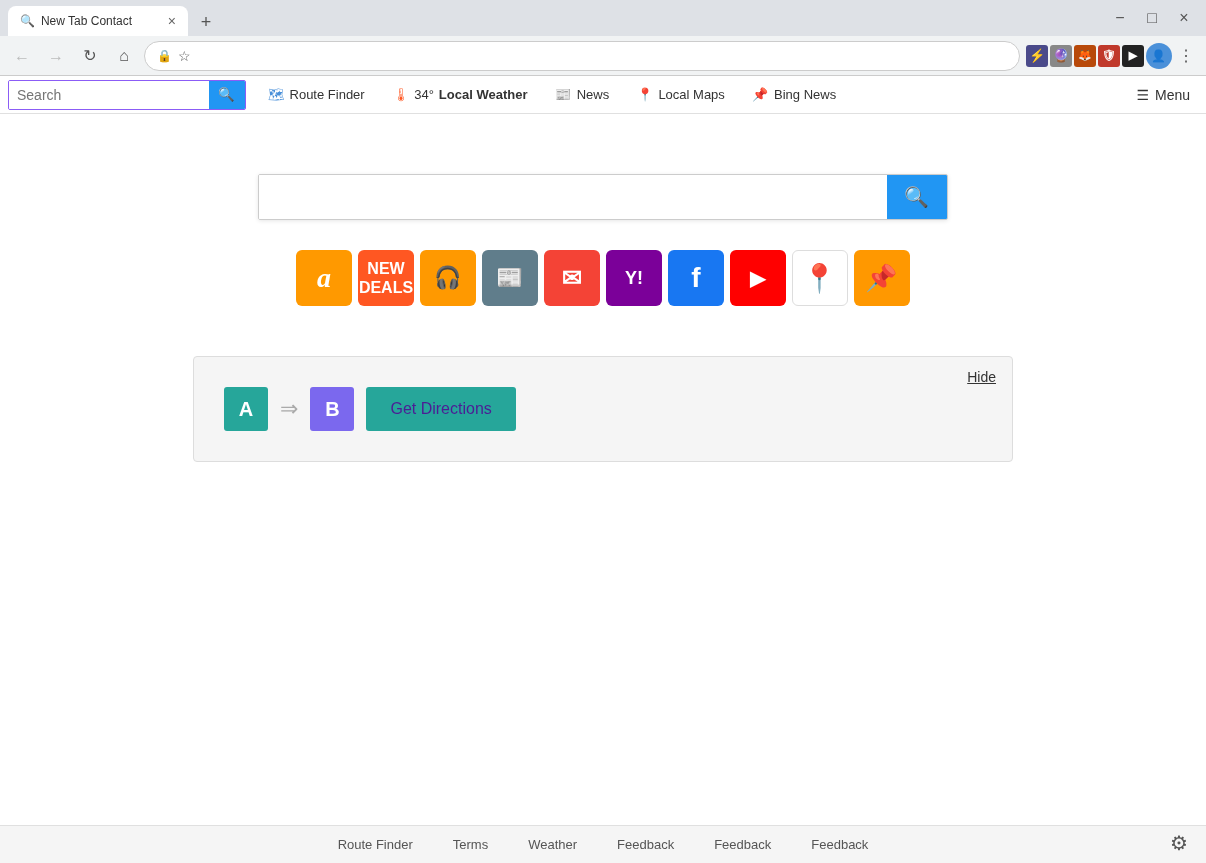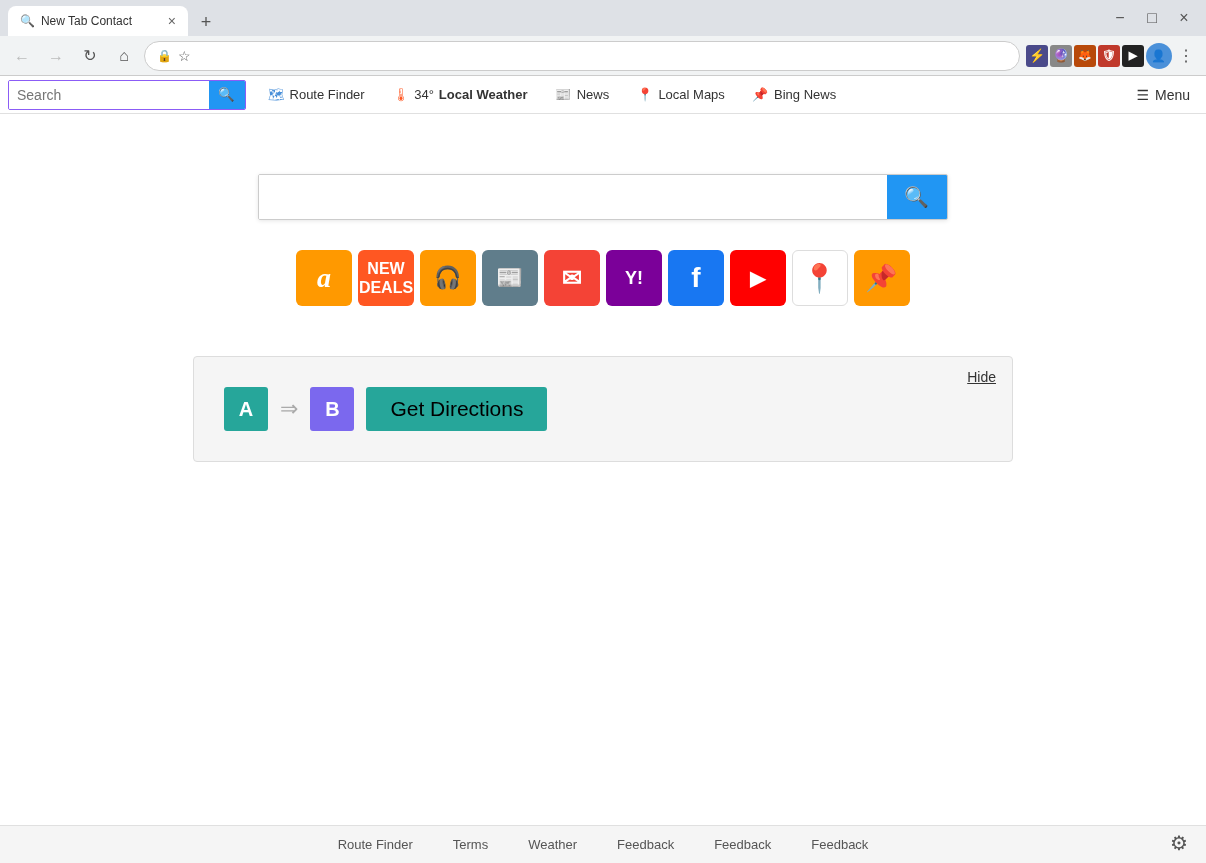--- a/index.html
+++ b/index.html
@@ -51,21 +51,21 @@
 
     
     .directions-box { width: 820px; background: #f5f5f5; border: 1px solid #ddd; border-radius: 4px; padding: 20px 30px 30px; position: relative; }
     .hide-btn { position: absolute; top: 12px; right: 16px; font-size: 14px; color: #333; cursor: pointer; text-decoration: underline; }
     .directions-row { display: flex; align-items: center; gap: 12px; margin-top: 10px; }
     .dir-label { width: 44px; height: 44px; border-radius: 3px; display: flex; align-items: center; justify-content: center; font-size: 20px; font-weight: bold; color: #fff; flex-shrink: 0; }
     .dir-label.a { background: #26a69a; }
     .dir-label.b { background: #7b68ee; }
     .dir-input { flex: 1; height: 44px; border: 1px solid #ccc; border-radius: 2px; padding: 0 12px; font-size: 14px; background: #fff; outline: none; max-width: 200px; }
     .arrow-icon { color: #aaa; font-size: 22px; flex-shrink: 0; }
-    .get-directions-btn { background: #26a69a; border: none; color: #000000; padding: 10px 24px; height: 44px; font-size: 21px; border-radius: 3px; cursor: pointer; white-space: nowrap; }
+    .get-directions-btn { background: #26a69a; border: none; color: #4c1d95; padding: 10px 24px; height: 44px; font-size: 16px; border-radius: 3px; cursor: pointer; white-space: nowrap; }
 
     
     .footer { position: fixed; bottom: 0; left: 0; width: 1206px; background: #f5f5f5; border-top: 1px solid #e0e0e0; height: 38px; display: flex; align-items: center; justify-content: center; gap: 40px; font-size: 13px; color: #555; }
     .footer a { color: #555; text-decoration: none; cursor: pointer; }
     .settings-icon { position: fixed; bottom: 8px; right: 12px; width: 24px; height: 24px; cursor: pointer; color: #555; font-size: 20px; }
     .ext-dark { background: #333; color: #fff; }
   </style>
 </head>
 <body>
 

